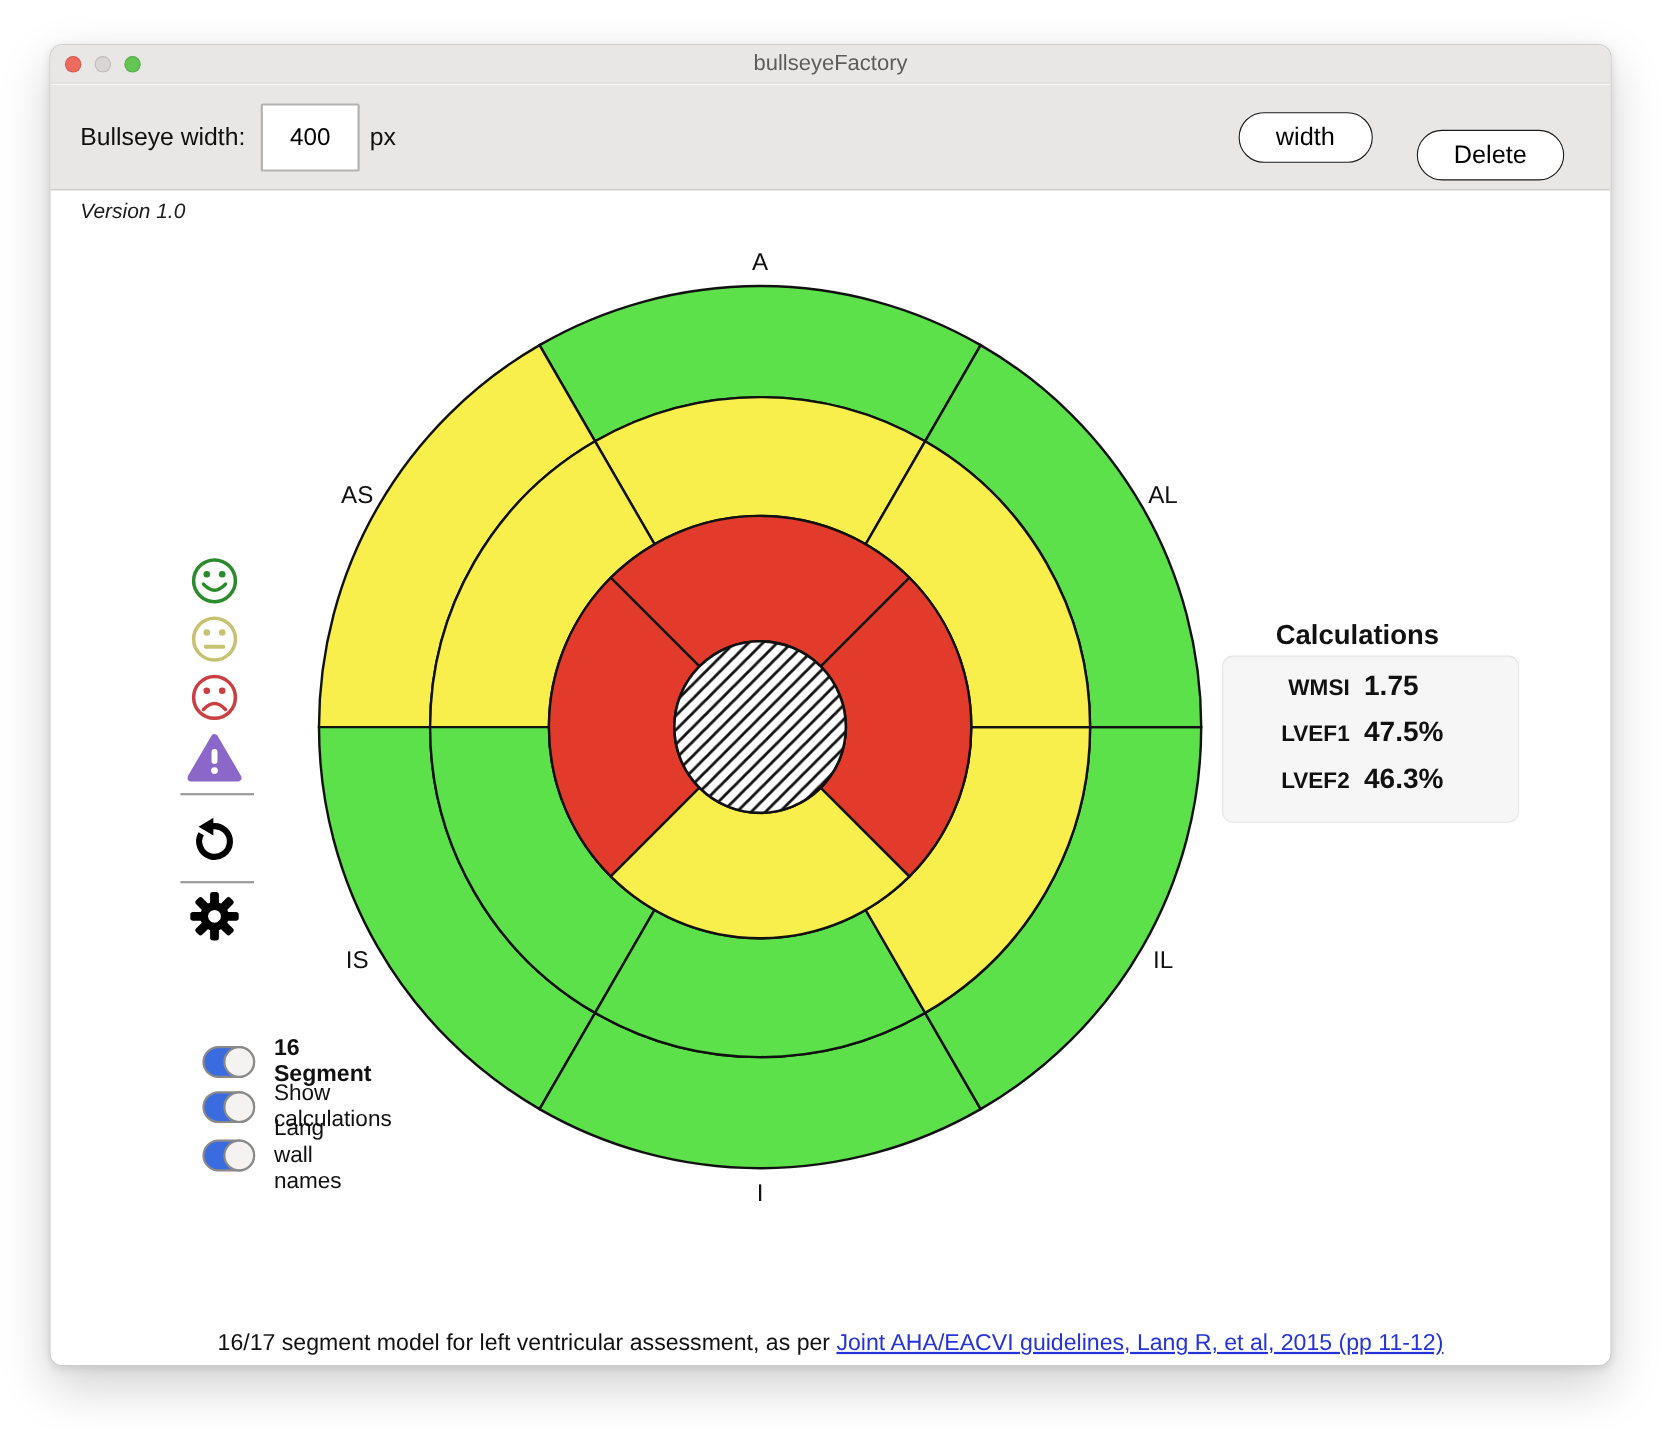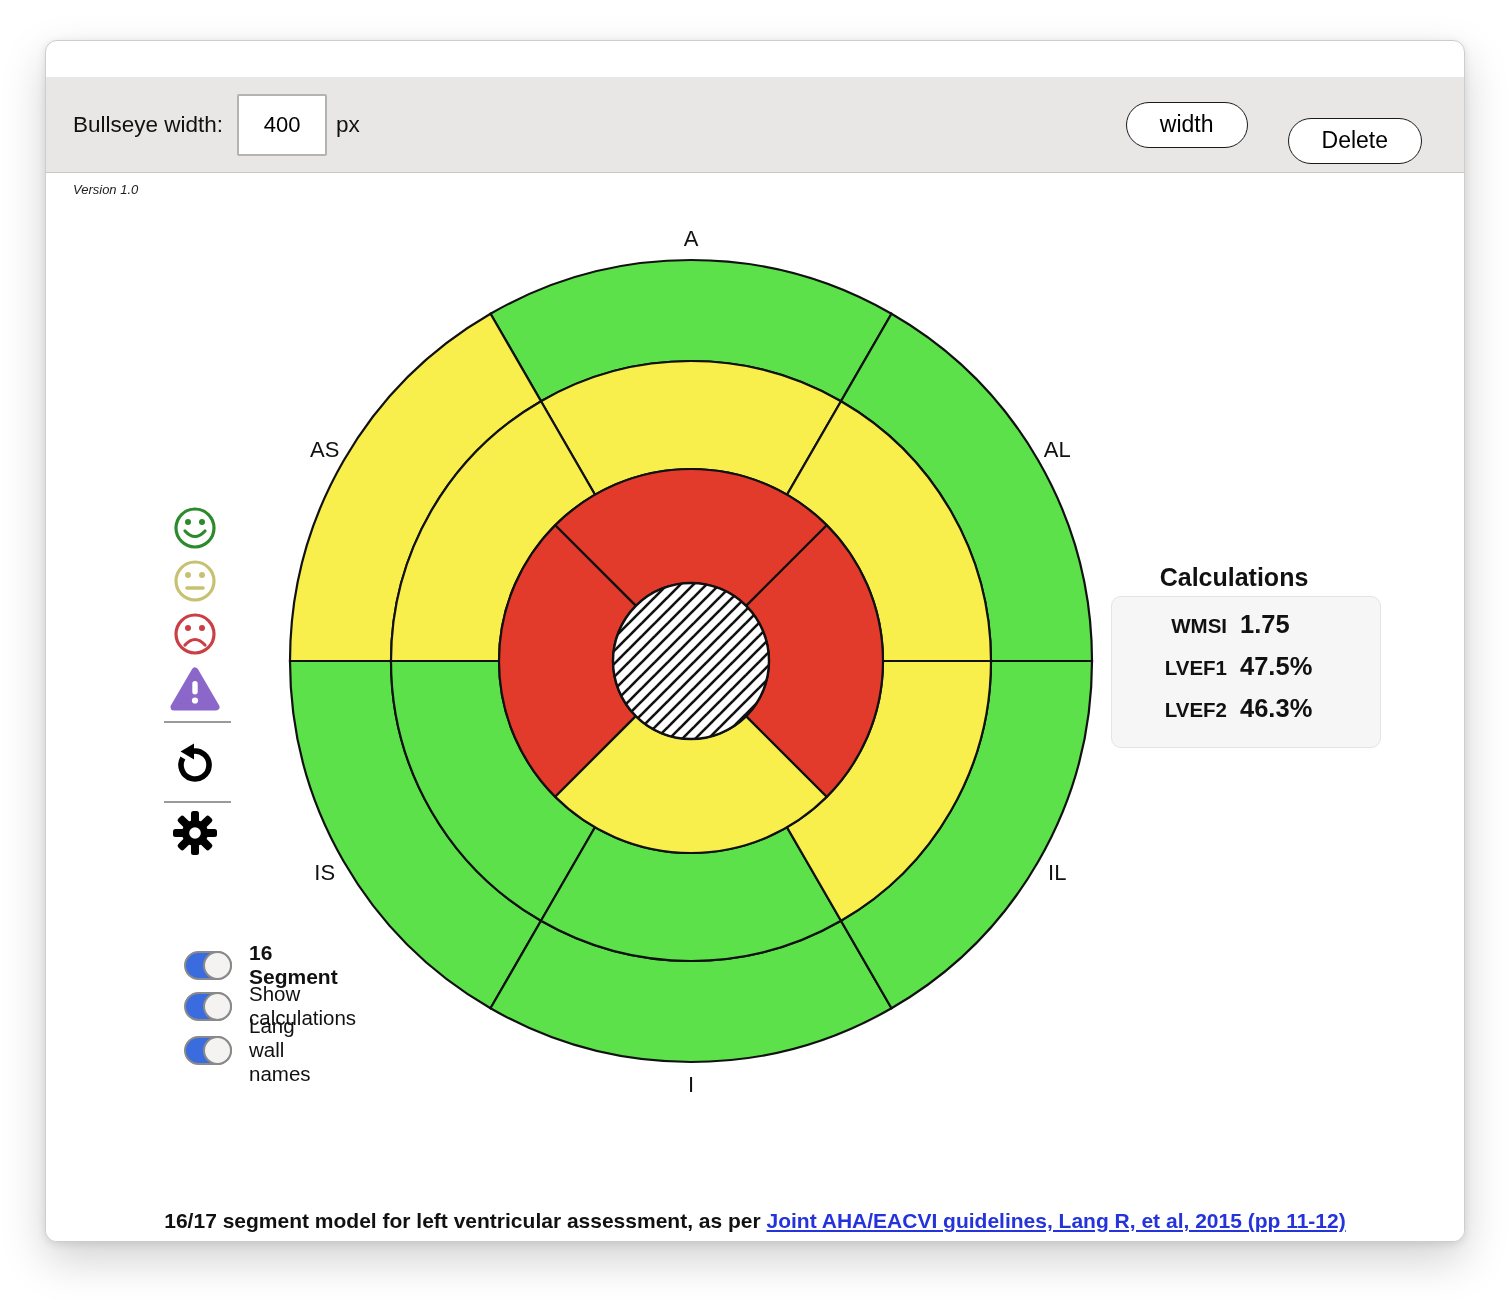--- a/index.html
+++ b/index.html
@@ -34,21 +34,21 @@
     font-family:inherit;
   }
   .toolbar .unit { margin-left:9px; font-size:22.5px; }
   .btn {
     height:46px; padding:0 33px; border:1.5px solid #1a1a1a; border-radius:23px;
     background:#fff; font-size:23px; font-family:inherit; color:#000; cursor:pointer;
   }
   .btn.create { margin-left:auto; }
   .btn.delete { margin-left:40px;margin-top:32px; }
   .content { position:absolute; left:0; top:133px; right:0; bottom:0; background:#fff; }
-  .version { position:absolute; left:27px; top:8px; font-style:italic; font-size:13px; color:#1c1c1c; }
+  .version { position:absolute; left:27px; top:8px; font-style:italic; font-size:19px; color:#1c1c1c; }
   .bullseye-wrap { position:absolute; left:205px; top:47px; width:880px; height:880px; }
   .side-icons { position:absolute; left:115px; top:0; width:70px; }
   .icon { position:absolute; left:11px; }
   .hr-div { position:absolute; left:3px; width:67px; height:2px; background:#9b9999; }
   .toggles { position:absolute; left:138px; top:753px; }
   .toggle-row { position:absolute; left:0; height:36px; display:flex; align-items:center;margin-top:20px; }
   .switch {
     position:relative; width:48px; height:29px; border:2px solid #8a8a8a;
     border-radius:15px; background:#3a6bdf; flex:none;
   }
@@ -61,30 +61,38 @@
   .calc-title { position:absolute; left:1065px; top:389px; width:246px; text-align:center; font-size:25px; font-weight:700; }
   .calc-box {
     position:absolute; left:1065px; top:422px; width:270px; height:152px;
     background:#f6f6f6; border:1px solid #e4e4e4; border-radius:10px;
     padding-top:13px;
   }
   .calc-row { display:flex; align-items:baseline; height:42px; }
   .calc-row .clabel { width:115px; text-align:right; font-size:20.5px; font-weight:700; }
   .calc-row .cvalue { margin-left:13px; font-size:25.5px; font-weight:700; }
   .footer {
-    position:absolute; left:0; right:0; top:1035px; text-align:center; font-size:21px;font-weight:bold;
+    position:absolute; left:0; right:0; top:1035px; text-align:center; font-size:21px;
   }
   .footer a { color:#2533da; text-decoration:underline; cursor:pointer; }
   svg text { font-family:"Liberation Sans","DejaVu Sans",sans-serif; }
 </style>
 </head>
 <body>
 
 <div class="window">
 
+  <div class="titlebar">
+    <div class="lights">
+      <div class="light" style="background:#ed6a5e"></div>
+      <div class="light" style="background:#d8d5d4"></div>
+      <div class="light" style="background:#62c554"></div>
+    </div>
+    <div class="title">bullseyeFactory</div>
+  </div>
 
   <div class="toolbar">
     <span class="lbl">Bullseye width:</span>
     <input type="text" value="400" style="">
     <span class="unit">px</span>
     <button class="btn create">width</button>
     <button class="btn delete">Delete</button>
   </div>
 
   <div class="content">

